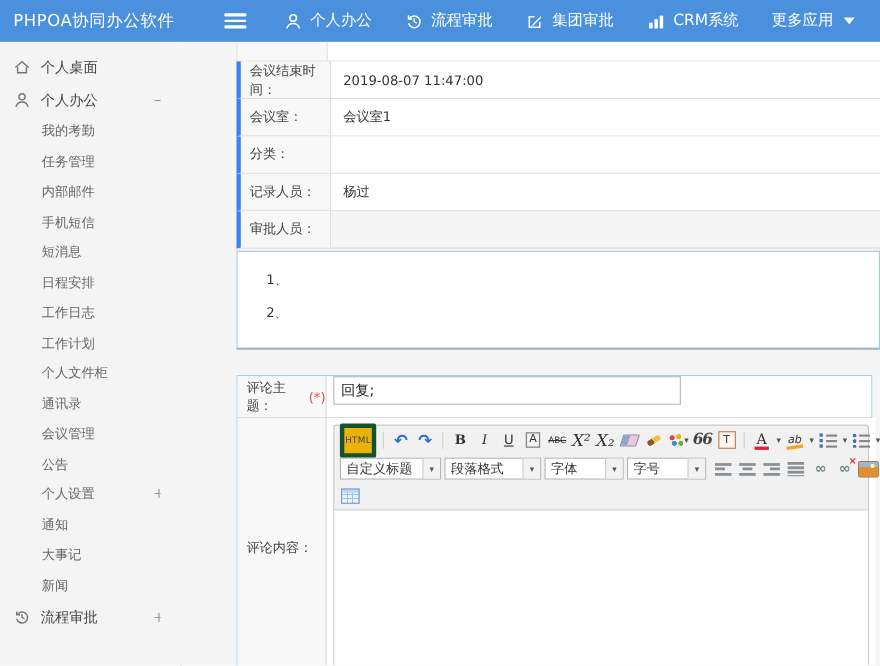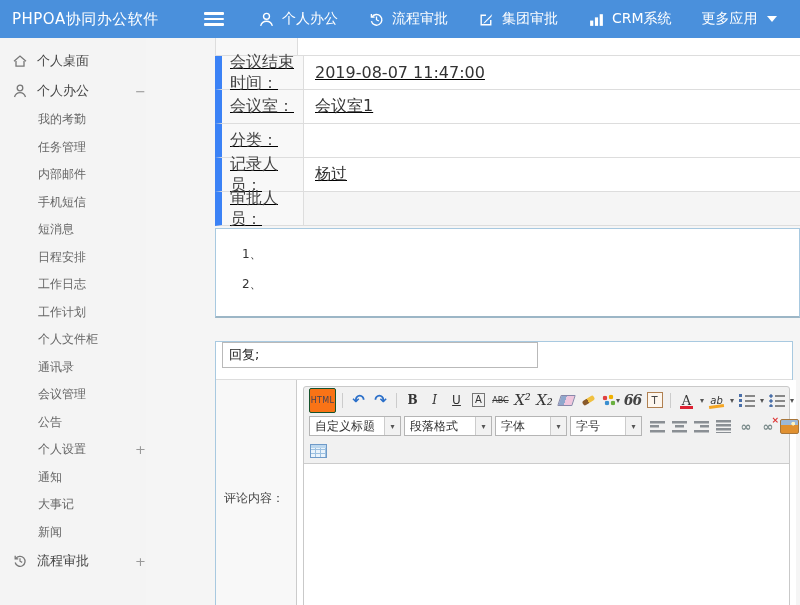--- a/index.html
+++ b/index.html
@@ -14,35 +14,35 @@
              flex-direction:column;justify-content:space-between;}
   .hamburger i{display:block;height:2.6px;background:#fff;border-radius:1px;}
   .nav{display:flex;align-items:center;margin-left:34px;gap:30px;}
   .nav-item{display:flex;align-items:center;gap:7px;font-size:14px;cursor:pointer;white-space:nowrap;}
   .n-ico{width:17px;height:17px;display:inline-flex;}
   .caret-down{width:0;height:0;border-left:5px solid transparent;border-right:5px solid transparent;
               border-top:6px solid #fff;margin-left:2px;}
 
   
   .sidebar{position:absolute;top:38px;left:0;width:165px;bottom:0;background:#f4f4f4;
-           border-right:5px solid #1d4ed8;box-sizing:border-box;padding-top:8px;}
+           border-right:1px solid #1d4ed8;box-sizing:border-box;padding-top:8px;}
   .side-item{display:flex;align-items:center;cursor:pointer;box-sizing:border-box;}
   .lvl0{height:30px;padding:0 14px 0 12px;font-size:13px;color:#444;gap:9px;}
   .lvl1{height:27.5px;padding:0 14px 0 38px;font-size:12px;color:#666;}
   .s-ico{width:16px;height:16px;display:inline-flex;flex:none;}
   .s-toggle{margin-left:auto;color:#999;font-size:13px;}
 
   
   .main{position:absolute;left:146px;top:38px;right:0;bottom:0;background:#f5f5f5;}
   .sheet{position:absolute;left:69px;top:0;}
 
   .meeting-table{width:585px;}
   .row-partial{height:17px;display:flex;border-bottom:1px solid #ddd;border-left:1px solid #ddd;}
   .row-partial .f-label{height:auto;}
-  .form-row{height:33px;display:flex;border-bottom:1px solid #ddd;border-left:7px solid #3b82f6;font-size:16px;text-decoration:underline;}
+  .form-row{height:33px;display:flex;border-bottom:1px solid #ddd;border-left:4px solid #3b82f6;font-size:12px;}
   .f-label{width:82px;flex:none;background:#f8f8f8;border-right:1px solid #ddd;display:flex;
            align-items:center;padding-left:8px;box-sizing:border-box;color:#444;}
   .f-value{flex:1;display:flex;align-items:center;padding-left:11px;color:#333;background:#fff;}
 
   .content-box{width:585px;height:90px;background:#fff;border:1px solid #a8c9e0;
                border-bottom:2px solid #9cb6c6;margin-top:2px;box-sizing:border-box;
                padding:17px 0 0 26px;font-size:12px;color:#333;}
   .content-box p{margin:0 0 13px 0;}
 
   .comment-table{margin-top:23px;width:578px;border:1px solid #a8c9e0;background:#fff;box-sizing:border-box;}
@@ -55,21 +55,21 @@
                  font-family:inherit;color:#222;}
   .content-row{display:flex;height:236px;}
   .content-value{flex:1;background:#fff;}
 
   
   .editor{margin:6px;width:487px;border:1px solid #c9c9c9;border-radius:3px;background:#f1f1f1;box-sizing:border-box;}
   .tb-row{display:flex;align-items:center;gap:3px;padding:2px 5px;height:22px;}
   .tbtn{min-width:19px;height:19px;display:inline-flex;align-items:center;justify-content:center;
         font-size:12px;color:#333;border-radius:2px;cursor:pointer;position:relative;}
   .sep{width:1px;height:15px;background:#ccc;margin:0 3px;flex:none;}
-  .html-btn{font-size:8px;color:#445;border:1px solid #14532d;background:#f97316;padding:2px 3px;letter-spacing:.3px;}
+  .html-btn{font-size:8px;color:#445;border:4px solid #14532d;background:#eab308;padding:2px 3px;letter-spacing:.3px;}
   .g-undo,.g-redo{color:#2a6fc9;font-size:15px;font-weight:bold;}
   .g-bold{font-weight:bold;font-family:"DejaVu Serif",serif;}
   .g-italic{font-style:italic;font-family:"DejaVu Serif",serif;}
   .g-under{text-decoration:underline;}
   .g-fontbox{border:1px solid #777;font-size:10px;line-height:12px;padding:0 2px;}
   .g-strike{text-decoration:line-through;font-size:8px;letter-spacing:0;}
   .g-sup,.g-sub{font-size:15px;font-style:italic;font-family:"DejaVu Serif",serif;}
   .g-quote{font-family:"DejaVu Serif",serif;font-weight:bold;font-style:italic;color:#444;font-size:14px;letter-spacing:-1px;}
   .g-pastet{border:1px solid #b08050;background:#fdf6ee;font-size:10px;width:14px;height:14px;
             display:inline-flex;align-items:center;justify-content:center;color:#444;}
@@ -296,20 +296,24 @@
         </div>
       </div>
 
       <div class="content-box">
         <p>1、</p>
         <p>2、</p>
       </div>
 
       <div class="comment-table">
         <div class="subject-row">
+          <div class="c-label">
+            <span>评论主题：</span>
+            <span class="required">(*)</span>
+          </div>
           <div class="subject-value">
             <input class="subject-input" type="text" value="回复;" style="">
           </div>
         </div>
         <div class="content-row">
           <div class="c-label">评论内容：</div>
           <div class="content-value">
 
             <div class="editor">
               <div class="tb-row">

